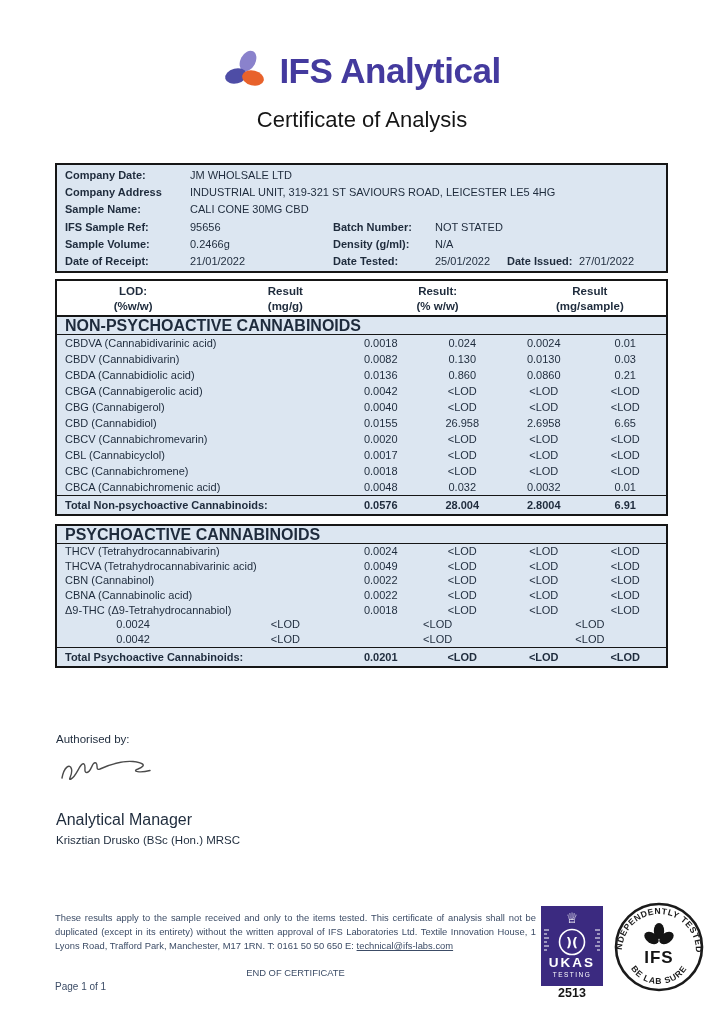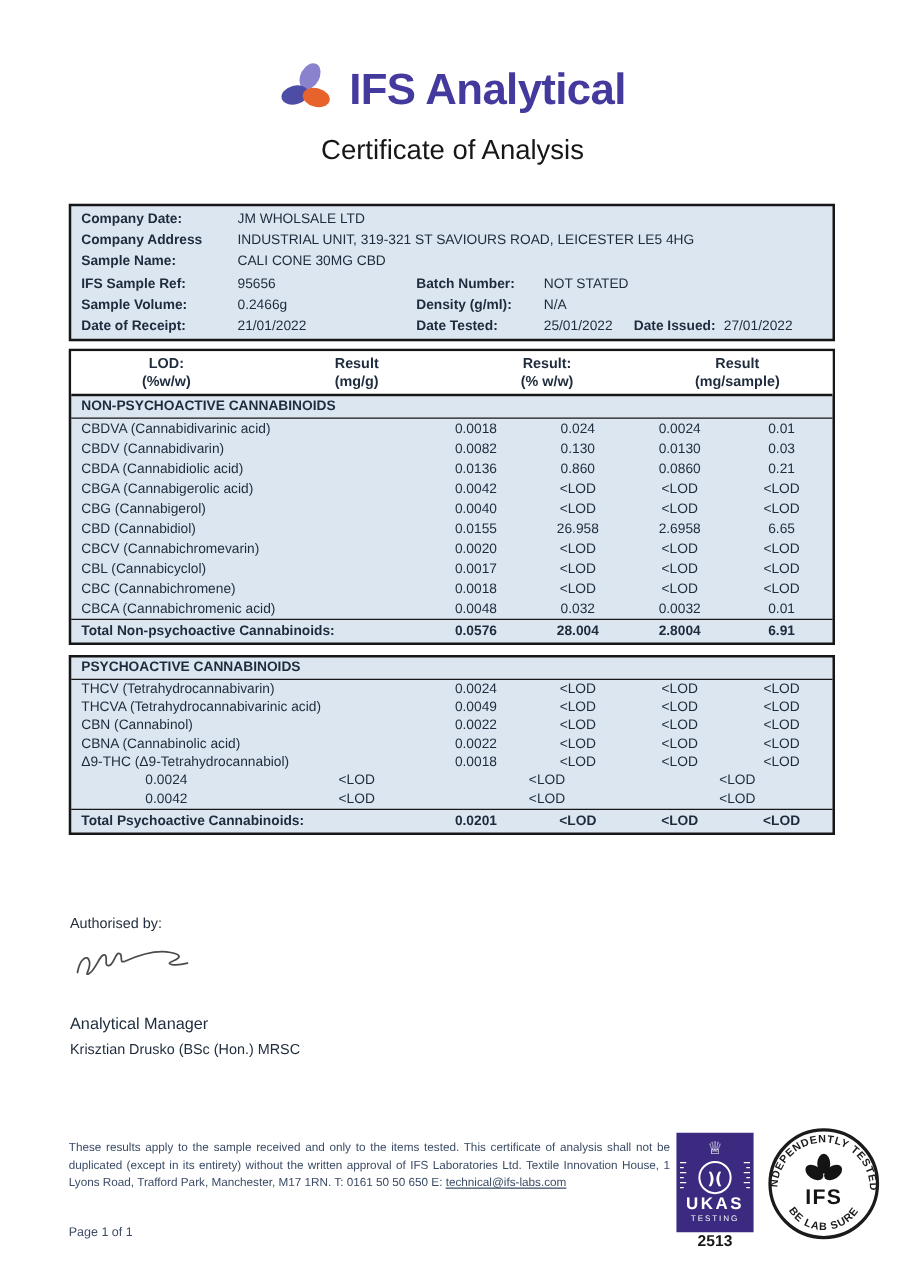--- a/index.html
+++ b/index.html
@@ -17,38 +17,38 @@
   .irow{position:relative;height:17.2px;font-size:11px;line-height:17.2px;}
   .ilbl{position:absolute;font-weight:bold;white-space:nowrap;}
   .ival{position:absolute;white-space:nowrap;}
 
   
   .dtable{left:55px;width:609px;border:2px solid #161616;background:#dce6f1;}
   .thead{display:flex;background:#fff;border-bottom:2px solid #161616;height:36px;box-sizing:border-box;}
   .ttitle{width:283px;border-right:1.5px solid #161616;font-weight:bold;font-size:12.5px;
           display:flex;align-items:center;padding-left:8px;box-sizing:border-box;}
   .hcell{flex:1;text-align:center;font-weight:bold;font-size:11.5px;line-height:15px;padding-top:3px;}
-  .srow{font-weight:bold;font-size:11px;padding-left:8px;border-bottom:1.5px solid #161616;
+  .srow{font-weight:bold;font-size:16px;padding-left:8px;border-bottom:1.5px solid #161616;
         height:17px;line-height:17px;}
   .trow{display:flex;height:16px;line-height:16px;font-size:11px;}
   .t2 .trow{height:14.7px;line-height:14.7px;}
   .trow .a{width:283px;padding-left:8px;box-sizing:border-box;white-space:nowrap;}
   .trow .n{flex:1;text-align:center;}
   .total{font-weight:bold;border-top:1.3px solid #161616;height:18px !important;line-height:18px !important;}
 
   
   #method{left:55px;top:681px;width:609px;border:2px solid #161616;background:#dce6f1;
           font-size:11.5px;line-height:16.5px;padding:3px 8px 5px;box-sizing:border-box;text-align:justify;}
   #method b{font-weight:bold;}
 
   
   #auth-label{left:56px;top:733px;font-size:11.5px;}
   #sig{left:58px;top:752px;}
   #auth-name{left:56px;top:794px;font-size:11.5px;margin-top:40px;}
-  #auth-role{left:56px;top:811px;font-size:13px;}
+  #auth-role{left:56px;top:811px;font-size:16px;}
 
   
   #disclaimer{left:55px;top:911px;width:481px;font-size:9.4px;line-height:14.2px;
               text-align:justify;color:#3c4c66;}
   #disclaimer .email{text-decoration:underline;color:#3c4c66;}
   #endcert{left:55px;top:967px;width:481px;text-align:center;font-size:9.4px;color:#3c4c66;}
   #page-num{left:55px;top:981px;font-size:10px;color:#3c4c66;}
   #ukas-box{left:541px;top:906px;}
   #ukas-num{left:541px;top:986px;width:62px;text-align:center;font-weight:bold;font-size:12.5px;color:#161616;}
   #stamp{left:613px;top:901px;}
@@ -290,20 +290,21 @@
   <div class="abs" id="auth-label">Authorised by:</div>
   <div class="abs" id="sig">
     <svg width="105" height="36" viewBox="0 0 105 36">
       <path d="M4 26 C6 15, 12 11, 13.5 17 C15 23, 9 29, 13 27 C19 24, 22 10, 26 12 C28.5 13.5, 25 21, 29 20.5 C33.5 20, 34 9, 38 11 C40.5 12.5, 37 19, 42 17 C51 13, 63 8.5, 75 9.5 C84 10.5, 90 13, 80 17 C73 19.5, 82 21, 92 18.5" stroke="#4b4b4b" fill="none" stroke-width="1.4" stroke-linecap="round"></path>
     </svg>
   </div>
   <div class="abs" id="auth-name">Krisztian Drusko (BSc (Hon.) MRSC</div>
   <div class="abs" id="auth-role">Analytical Manager</div>
 
   <div class="abs" id="disclaimer"><span>These results apply to the sample received and only to the items tested. This certificate of analysis shall not be duplicated (except in its entirety) without the written approval of IFS Laboratories Ltd. Textile Innovation House, 1 Lyons Road, Trafford Park, Manchester, M17 1RN. T: 0161 50 50 650 E: </span><a class="email" href="#">technical@ifs-labs.com</a></div>
+  <div class="abs" id="endcert">END OF CERTIFICATE</div>
   <div class="abs" id="page-num">Page 1 of 1</div>
 
   <div class="abs" id="ukas-box">
     <svg width="62" height="80" viewBox="0 0 62 80">
       <rect x="0" y="0" width="62" height="80" fill="#3b2a80"></rect>
       <text x="31" y="17" font-size="14" fill="#ffffff" text-anchor="middle" font-family="DejaVu Sans">♕</text>
       <circle cx="31" cy="36" r="12.5" fill="none" stroke="#ffffff" stroke-width="1.6"></circle>
       <text x="31" y="41" font-size="13" font-weight="bold" fill="#ffffff" text-anchor="middle" font-family="DejaVu Sans">)(</text>
       <g stroke="#ffffff" stroke-width="1">
         <line x1="3" y1="24" x2="8" y2="24"></line>

